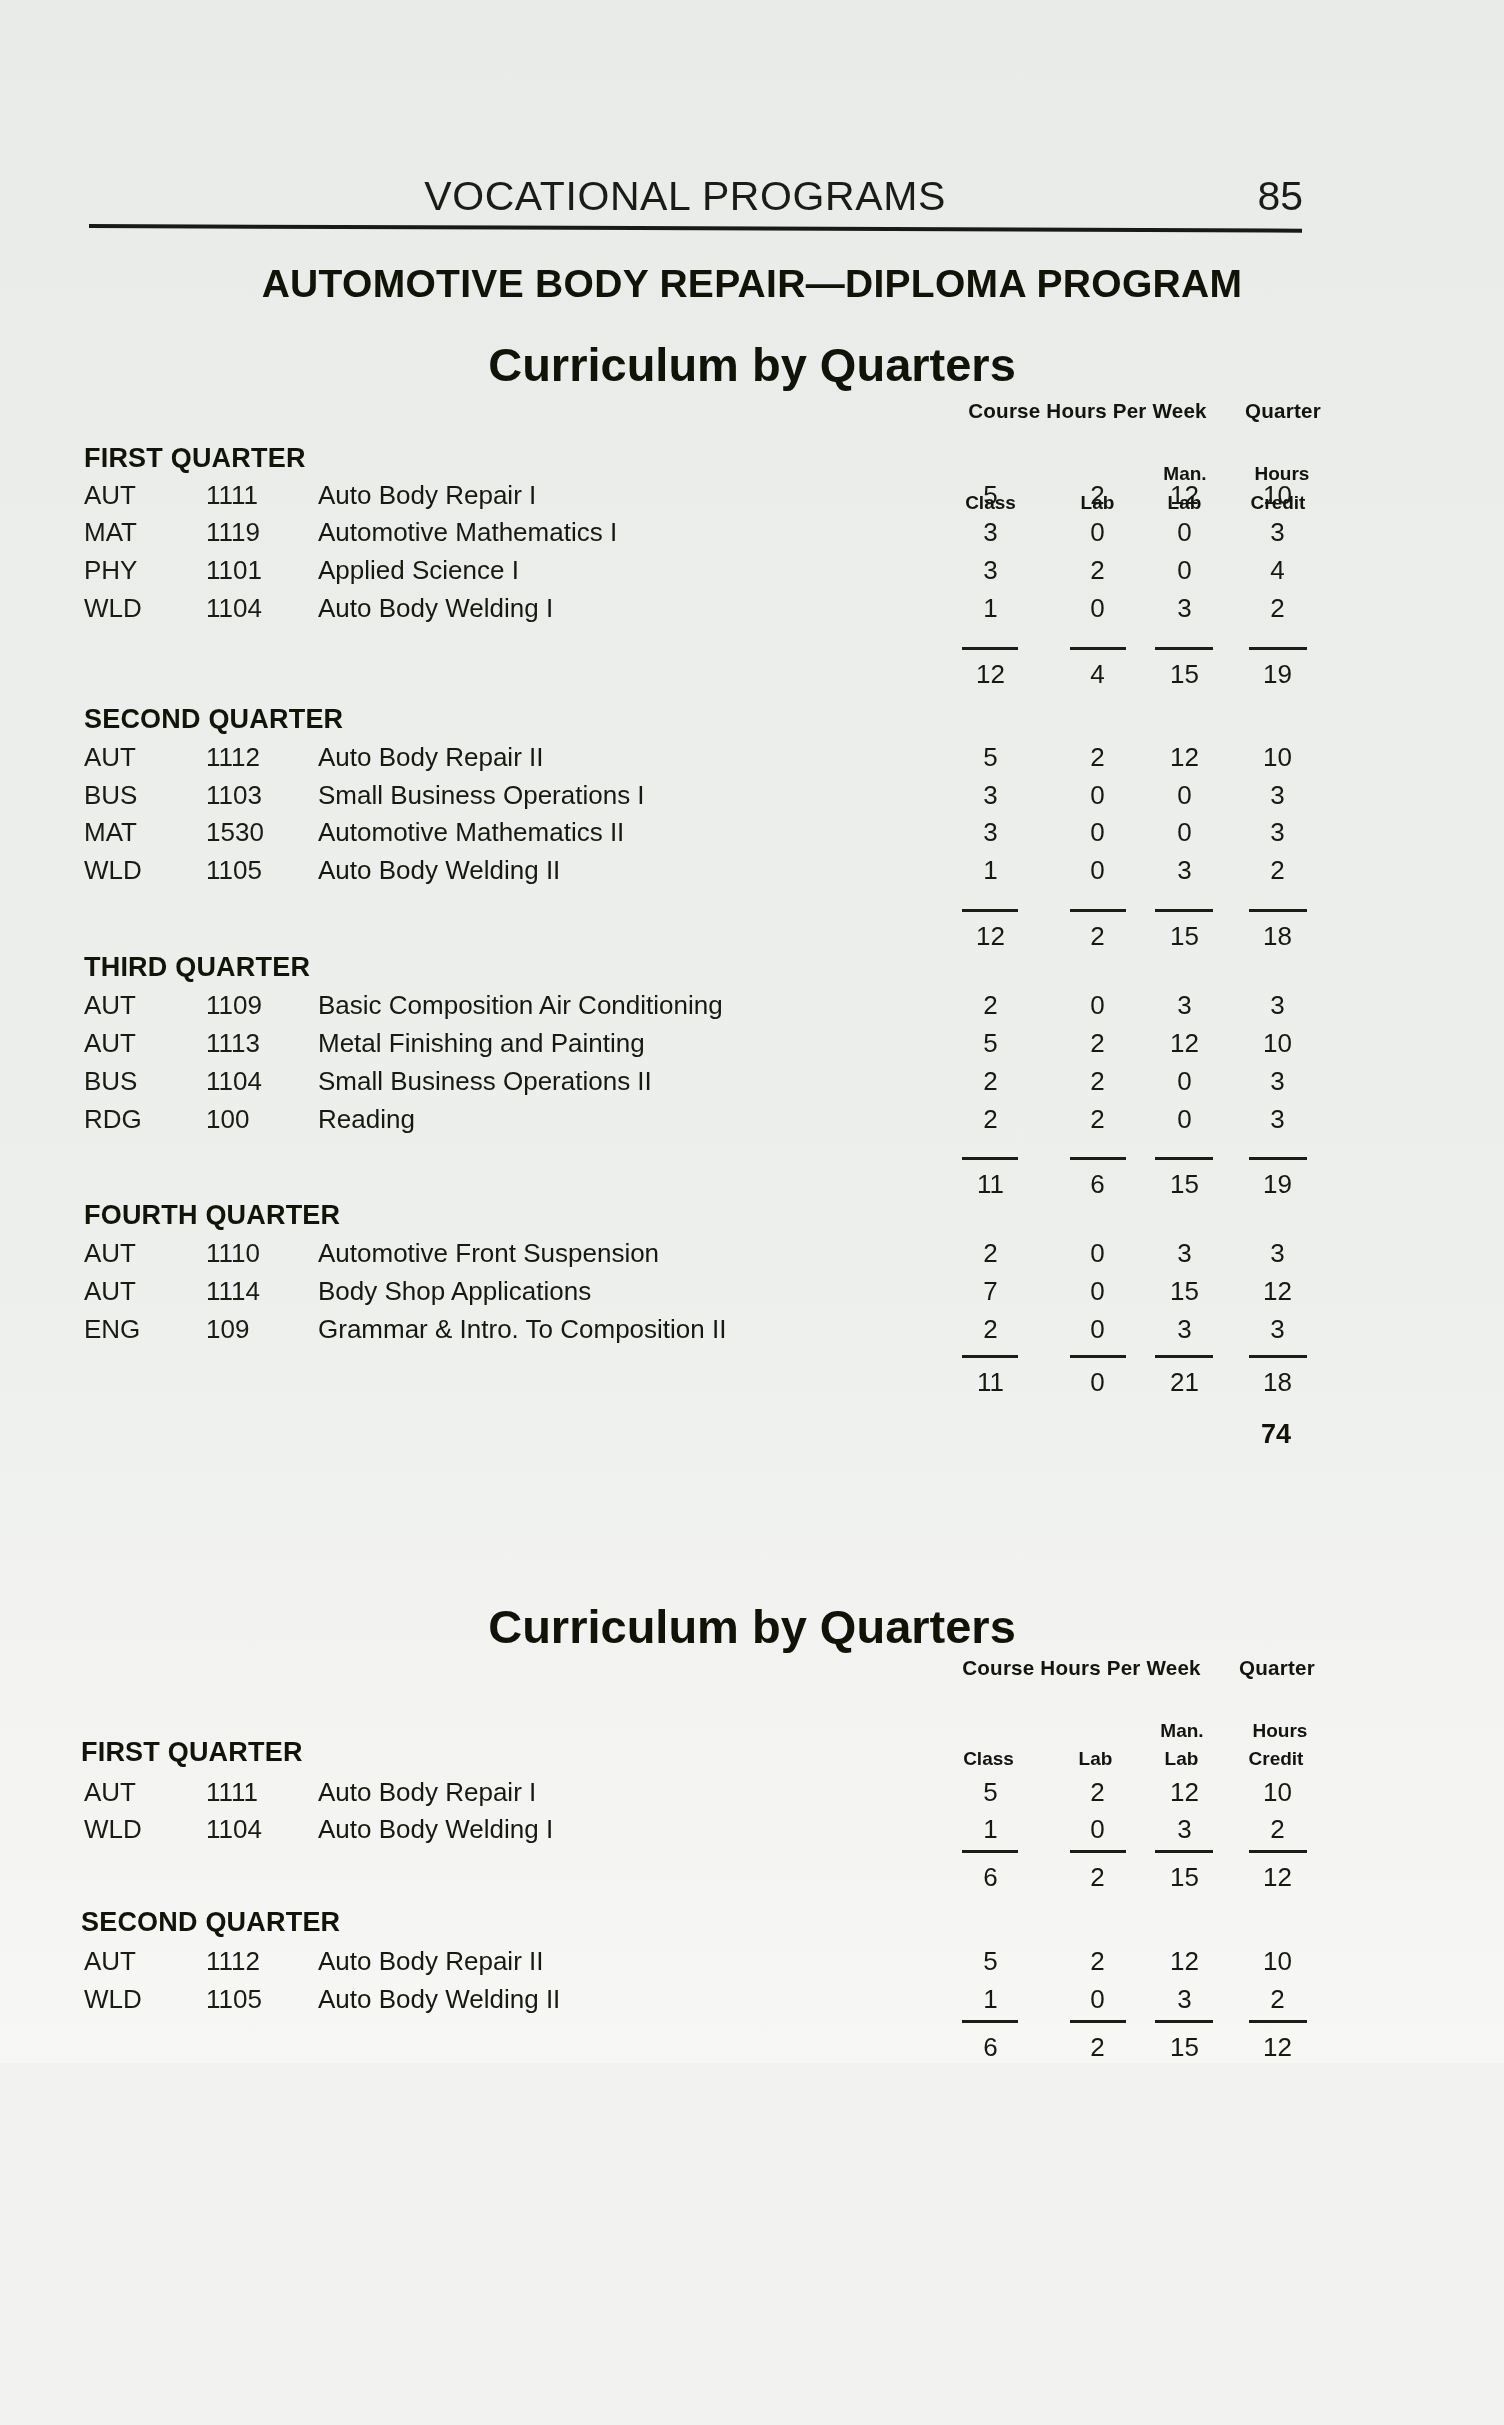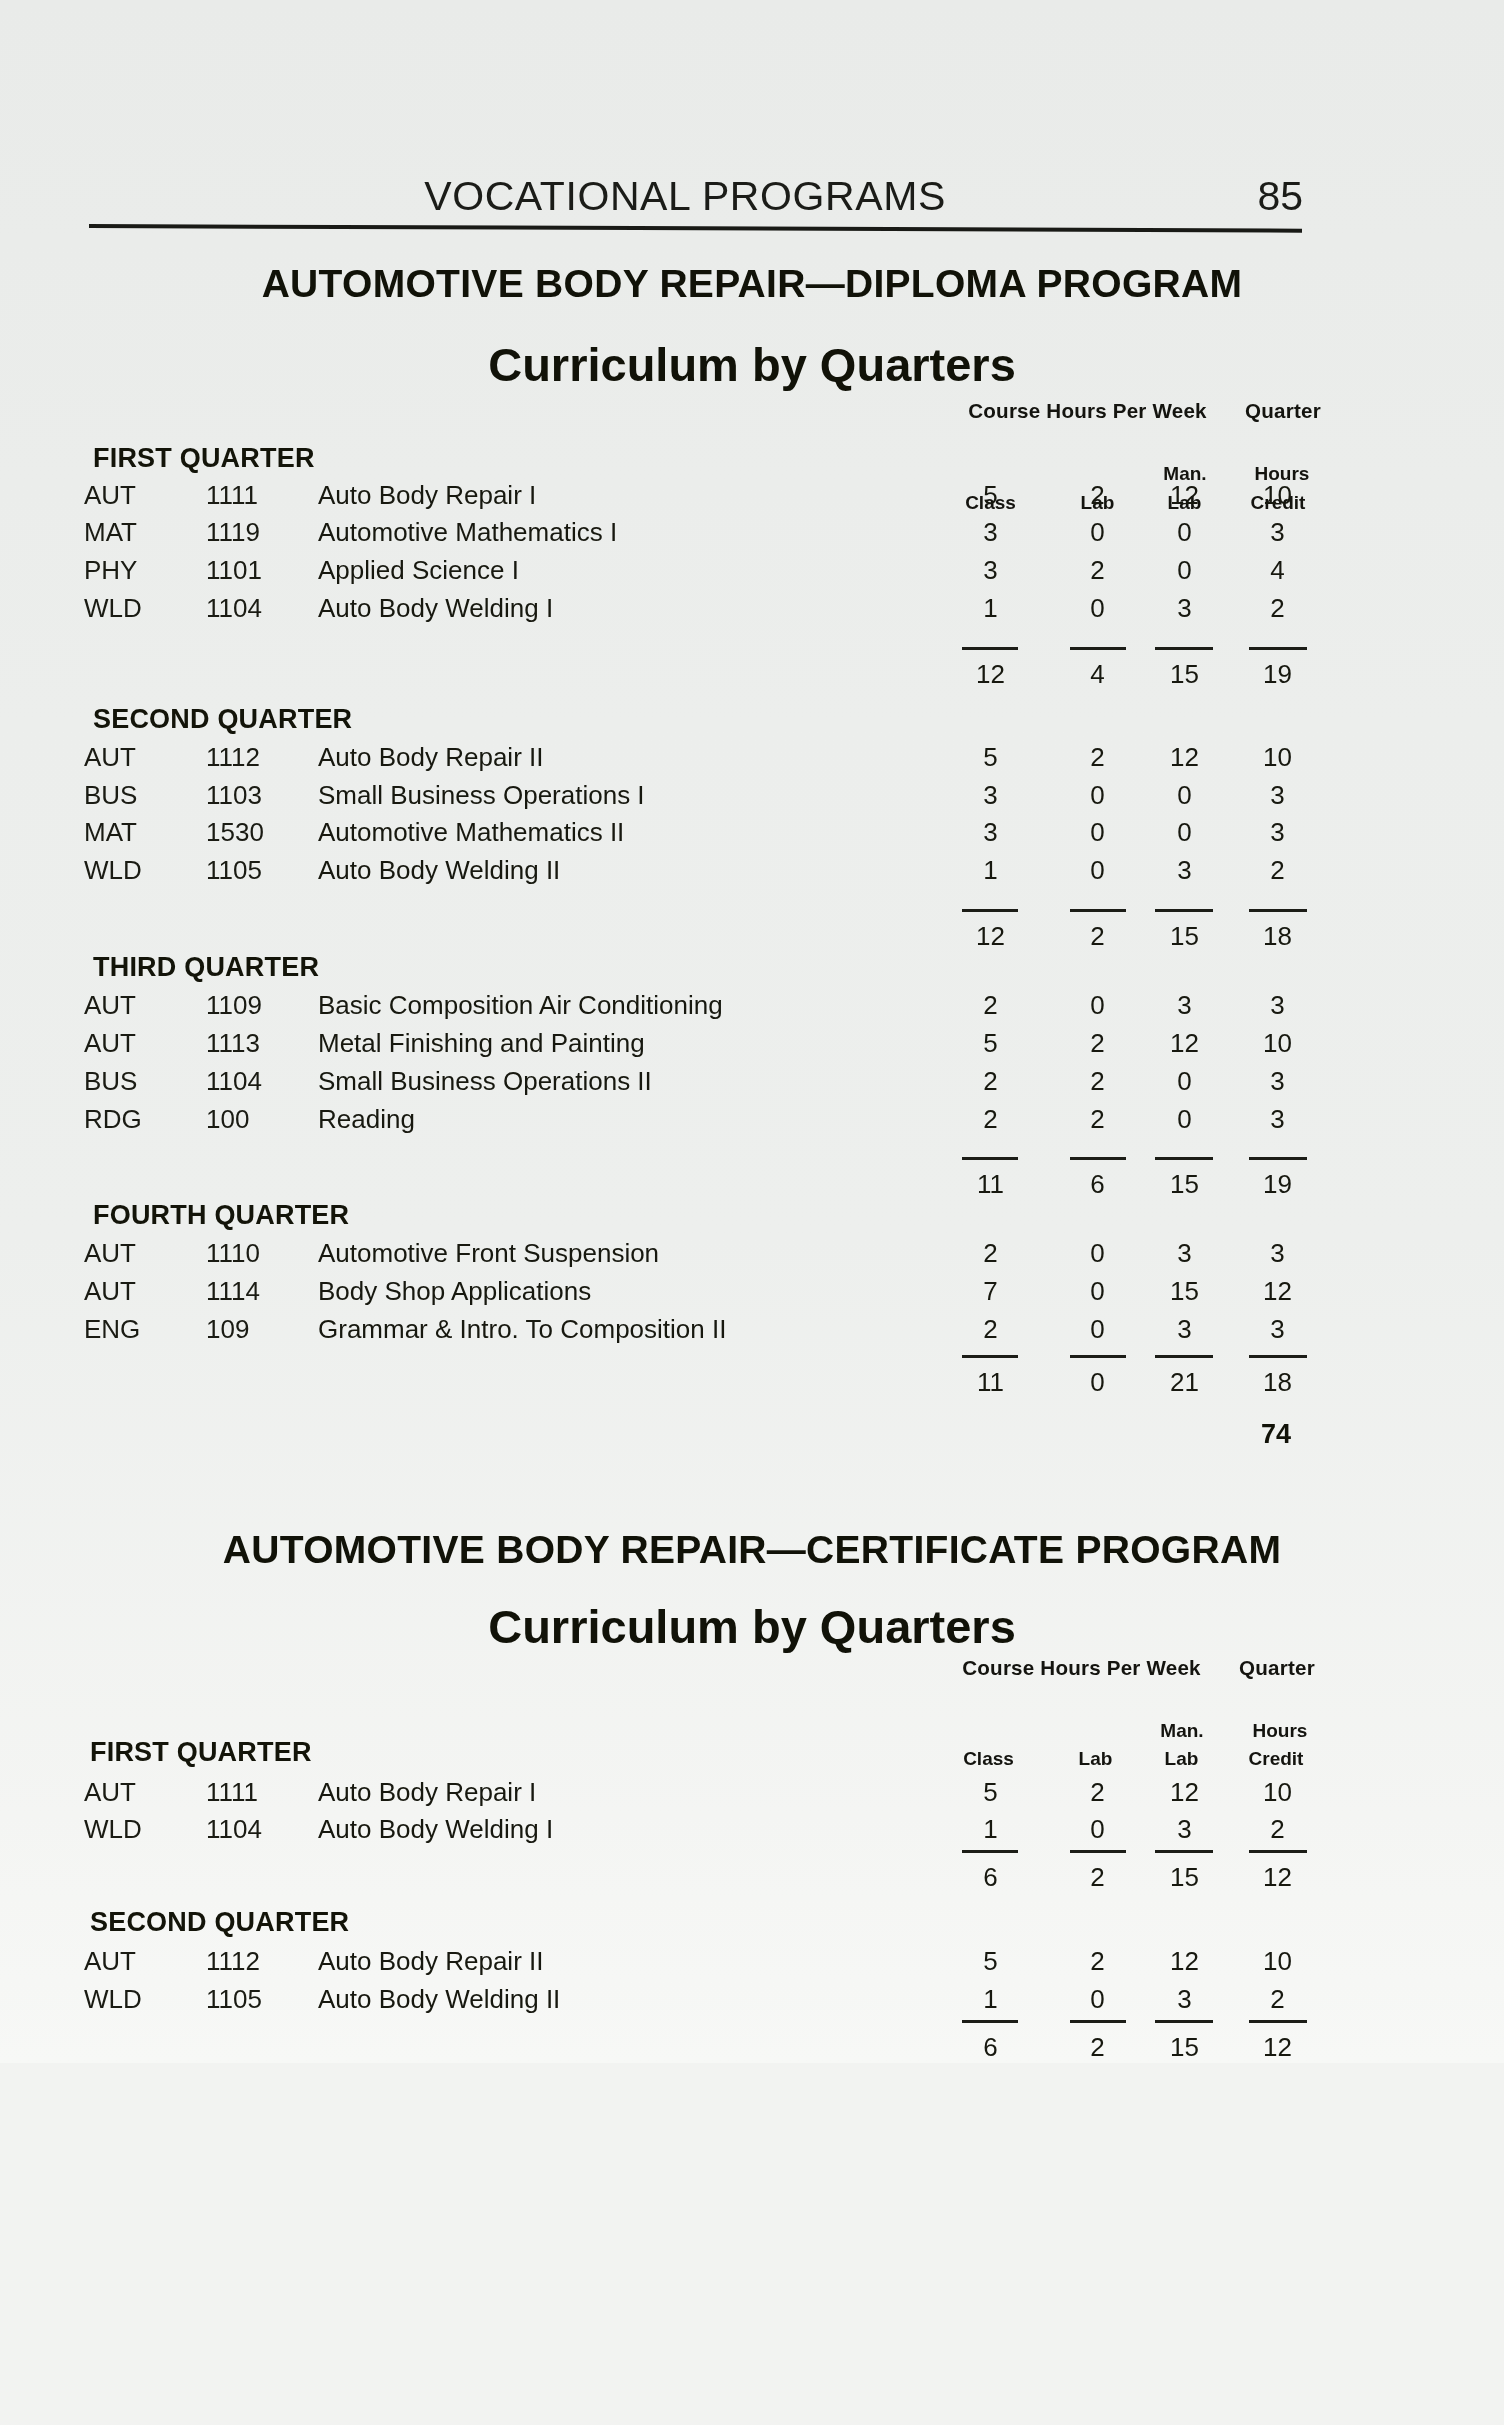--- a/index.html
+++ b/index.html
@@ -113,21 +113,20 @@
   }
 
   
   .q-label {
     position: absolute;
     font-size: 27px;
     font-weight: bold;
     letter-spacing: 0.2px;
     color: #131409;
     white-space: nowrap;
-    margin-left: 9px;
   }
 
   
   .row {
     position: absolute;
     left: 0;
     width: 1504px;
     height: 37px;
   }
   .c-dept {
@@ -395,21 +394,20 @@
     <div class="subrule sr-credit" style="top:1355px"></div>
     <div class="row" style="top:1367px">
       <span class="n n-class">11</span>
       <span class="n n-lab">0</span>
       <span class="n n-man">21</span>
       <span class="n n-credit">18</span>
     </div>
 
     <div class="total-num" style="left:1261px;top:1419px">74</div>
 
-    <div class="prog-title" style="top:1528px">AUTOMOTIVE BODY REPAIR—CERTIFICATE PROGRAM</div>
     <div class="prog-sub" style="top:1599px">Curriculum by Quarters</div>
 
     <div class="ch colhead-line1" style="left:942px;top:1656px;width:279px">Course Hours Per Week</div>
     <div class="ch colhead-line1" style="left:1221px;top:1656px;width:112px">Quarter</div>
     <div class="ch colhead-line2" style="left:1143px;top:1684px;width:78px">Man.</div>
     <div class="ch colhead-line2" style="left:1230px;top:1684px;width:100px">Hours</div>
     <div class="ch colhead-line3" style="left:955px;top:1712px;width:67px">Class</div>
     <div class="ch colhead-line3" style="left:1062px;top:1712px;width:67px">Lab</div>
     <div class="ch colhead-line3" style="left:1146px;top:1712px;width:71px">Lab</div>
     <div class="ch colhead-line3" style="left:1237px;top:1712px;width:78px">Credit</div>

